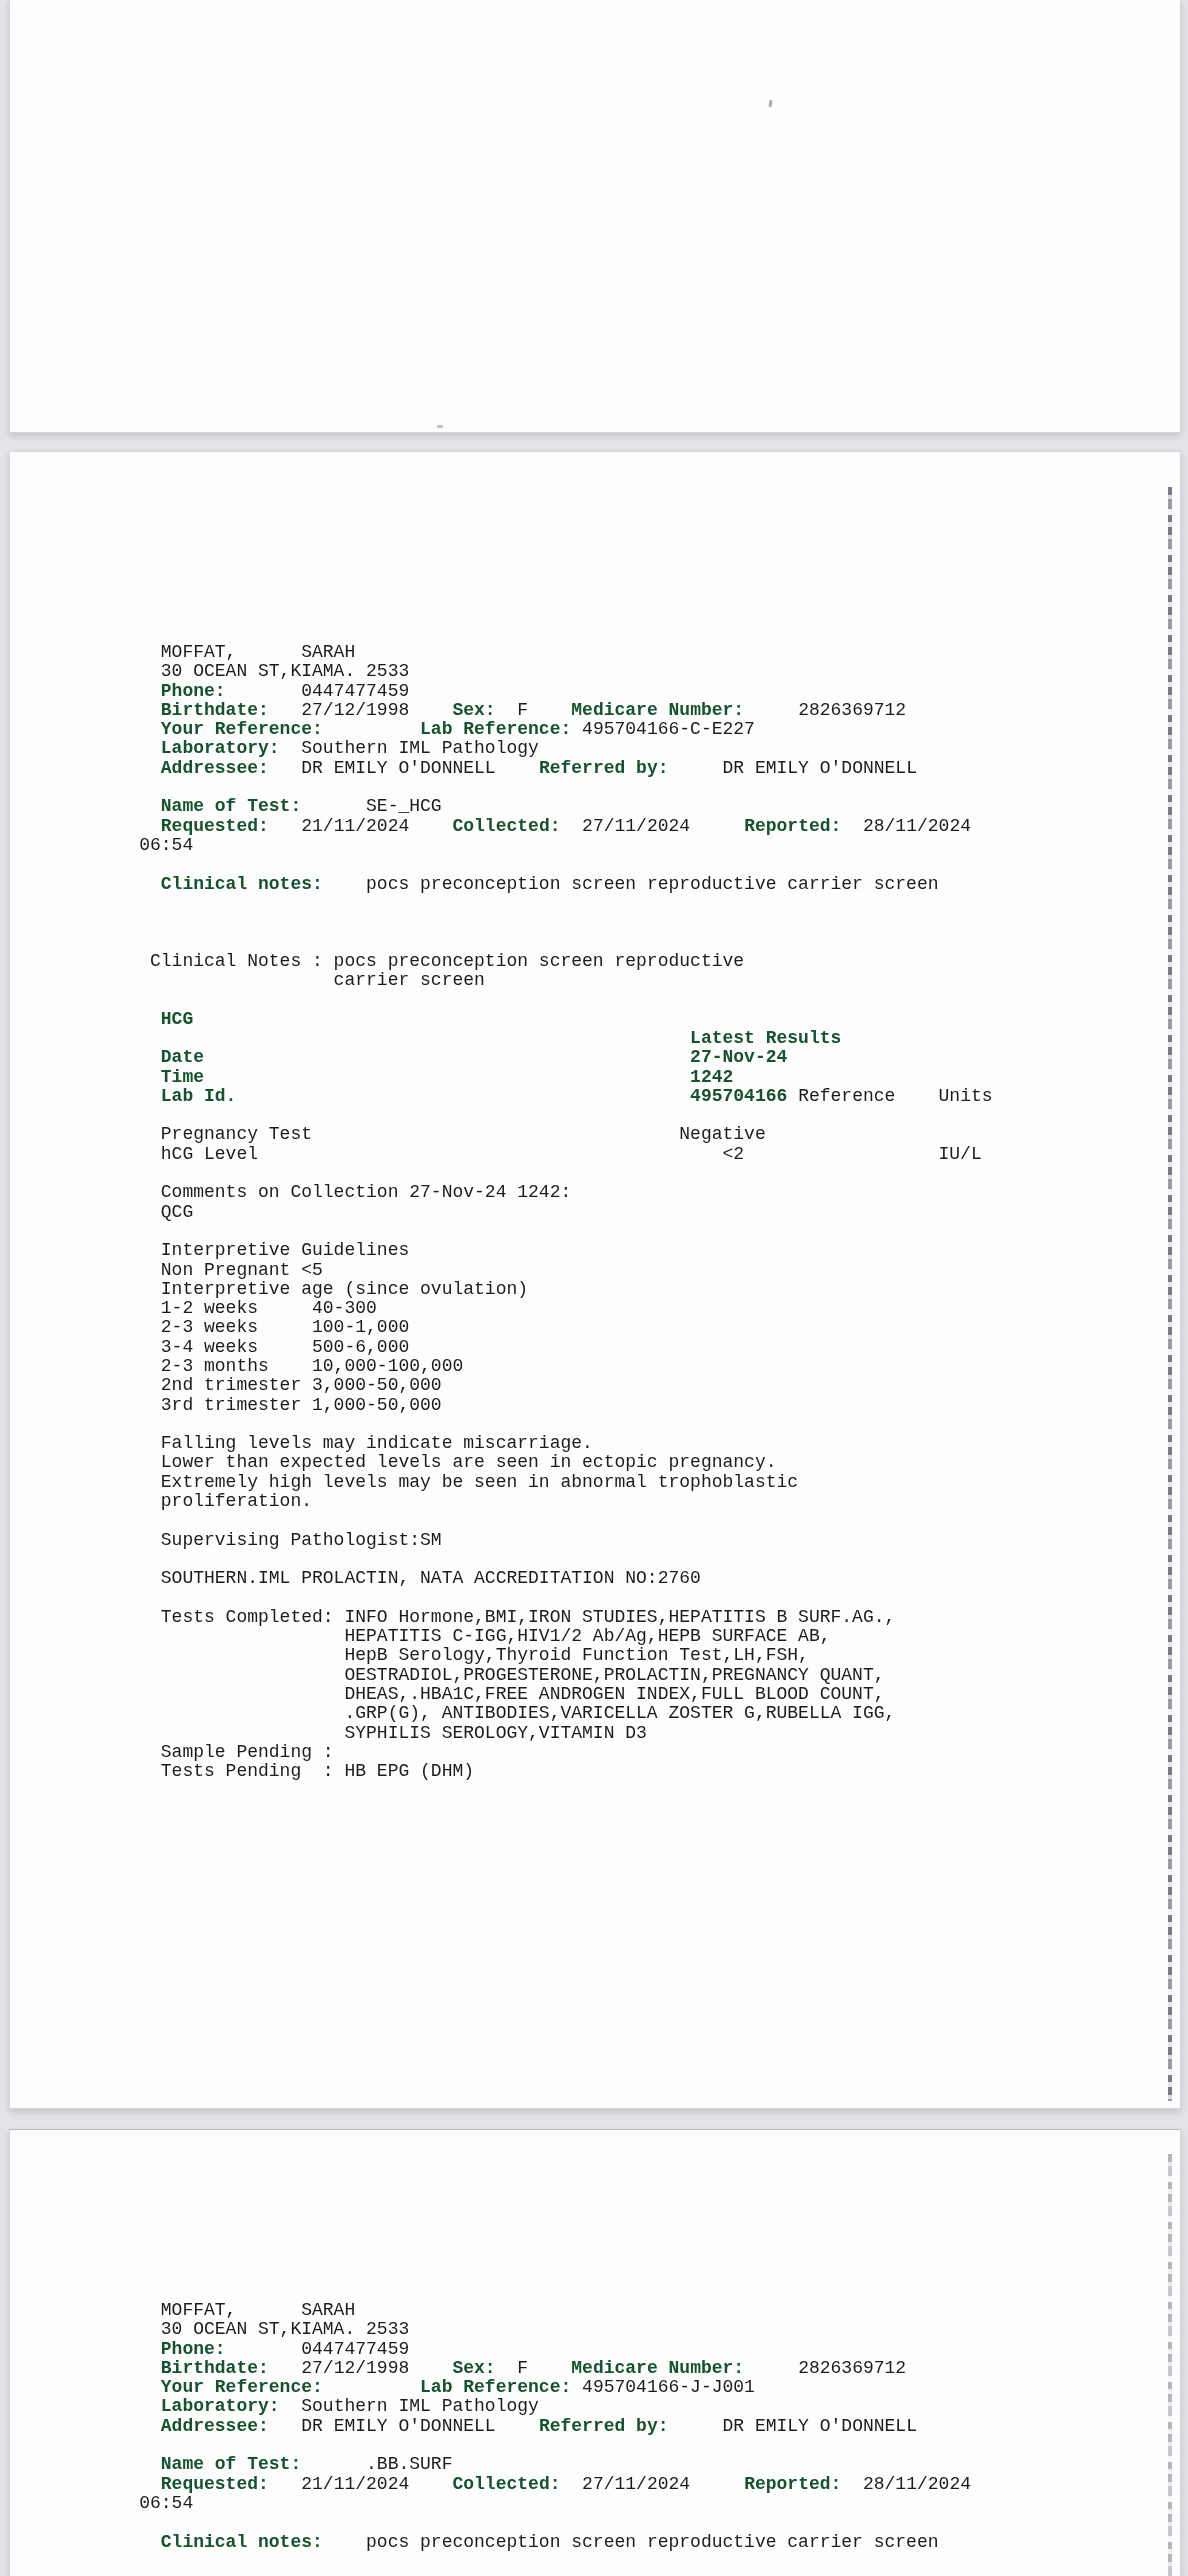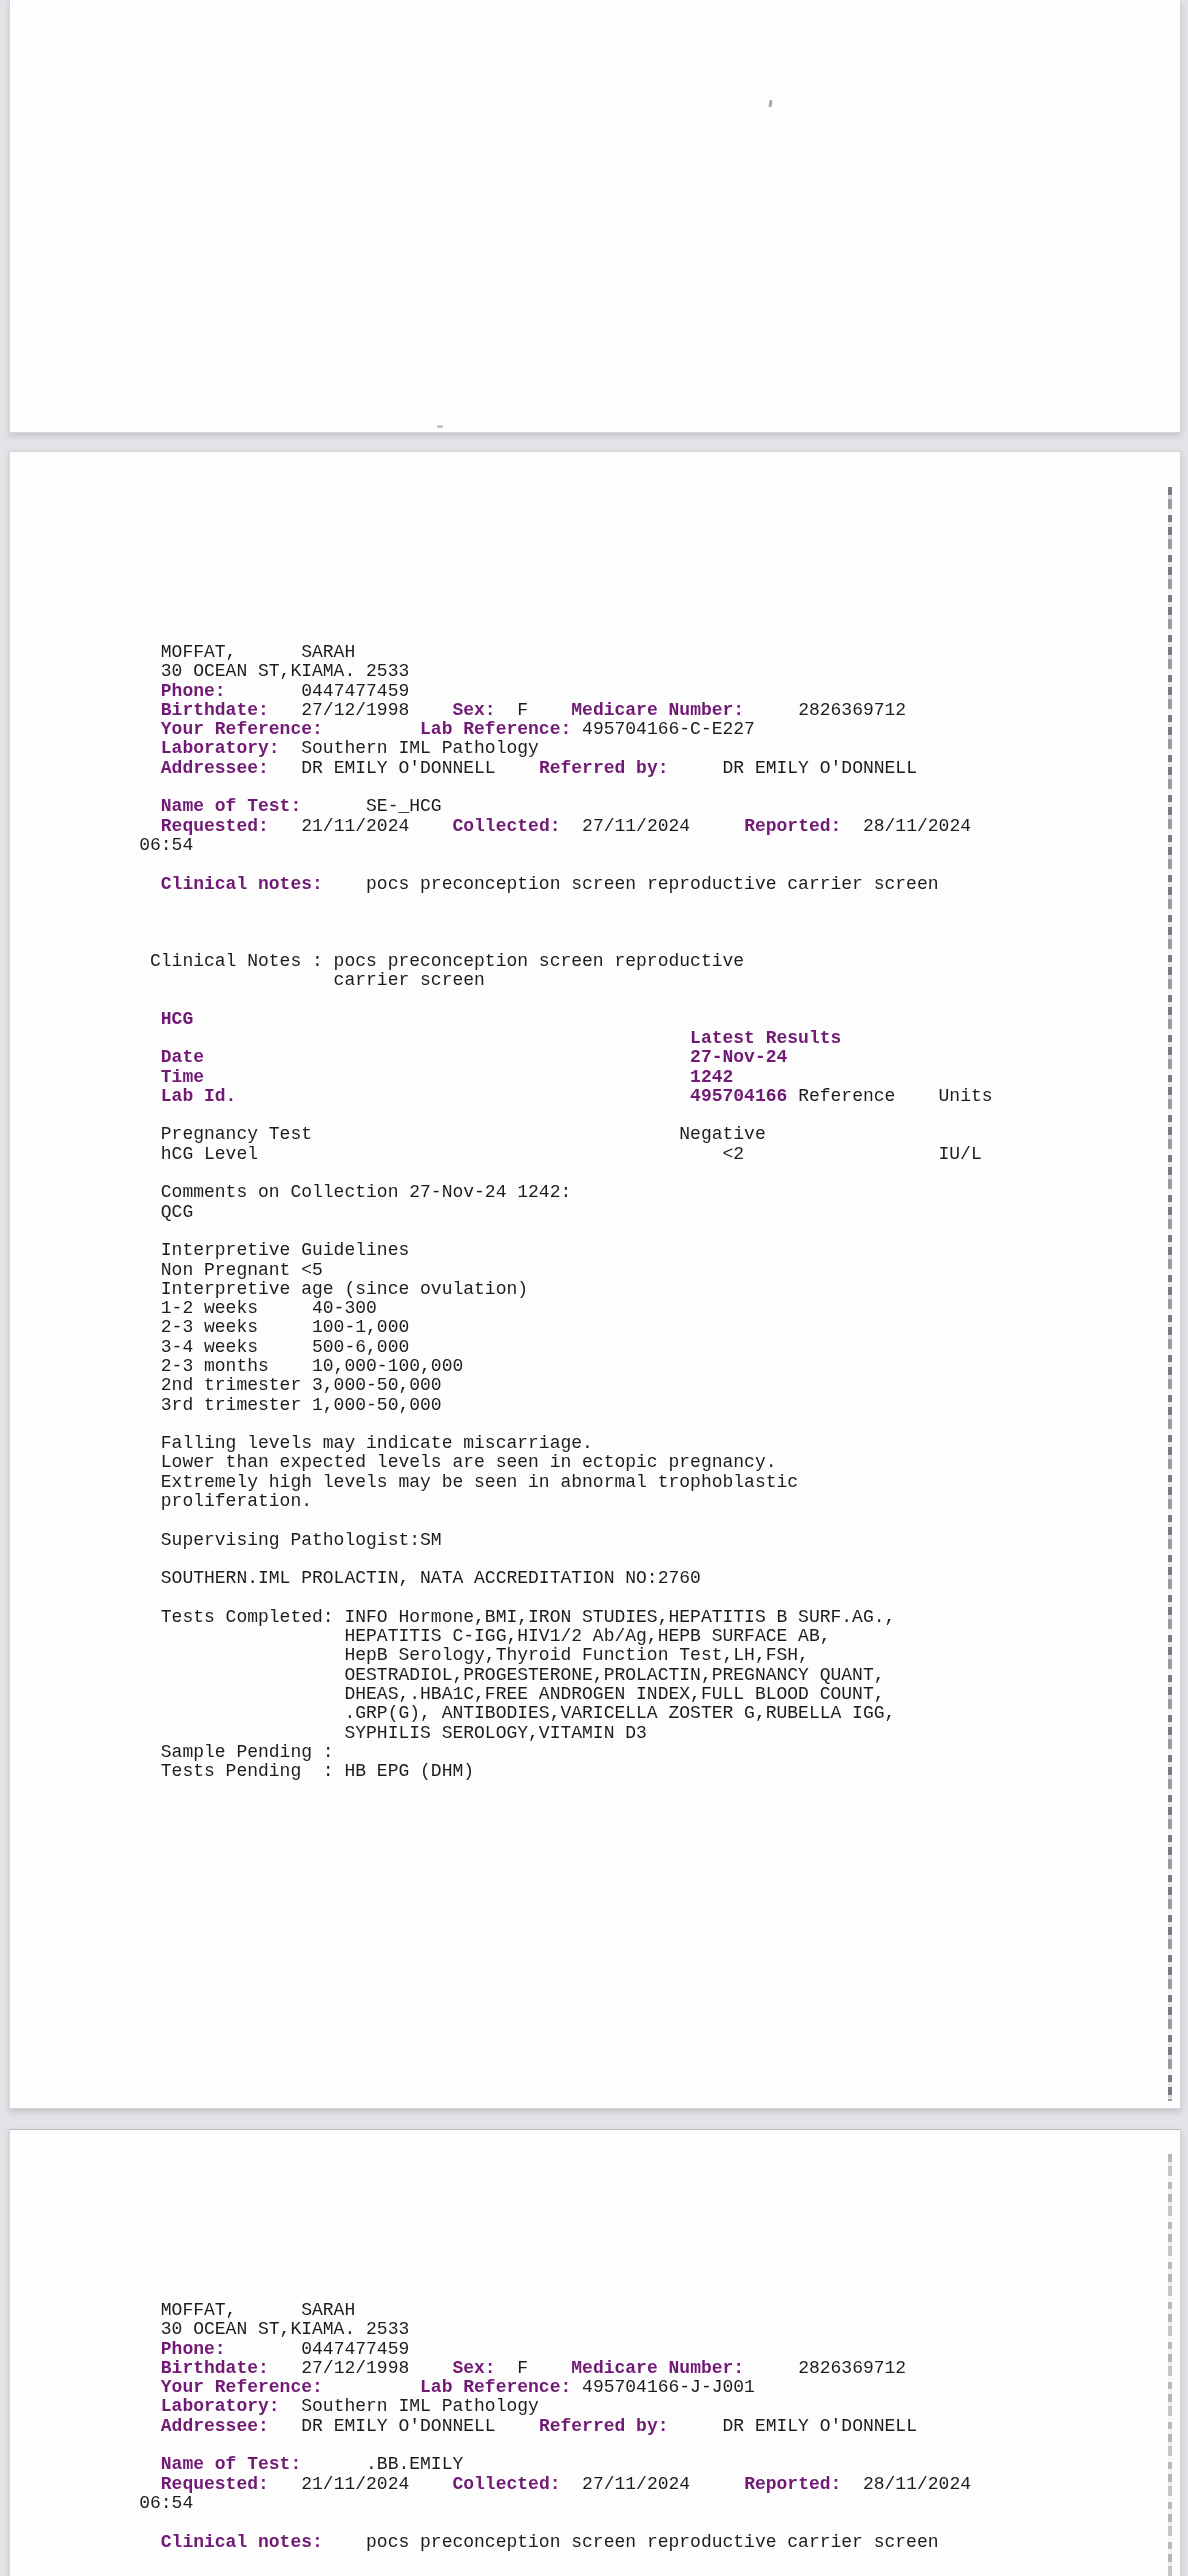--- a/index.html
+++ b/index.html
@@ -51,21 +51,21 @@
     margin-top: 48px;
   }
   .page2 .doc { left: 129px; top: 143px; }
   .page3 .doc { left: 129px; top: 123px; }
   .line {
     height: 19.3px;
     white-space: pre;
   }
   .b {
     font-weight: 700;
-    color: #701a75;
+    color: #14532d;
   }
   
   .edge-artifact {
     position: absolute;
     right: 8.3px;
     width: 3.7px;
     background-image: repeating-linear-gradient(
       to bottom,
       rgba(100, 100, 112, 0.85) 0px, rgba(100, 100, 112, 0.85) 8.3px,
       rgba(140, 140, 152, 0.30) 8.3px, rgba(140, 140, 152, 0.30) 12px,
@@ -174,21 +174,21 @@
   <div class="page page3">
     <div class="doc">
         <div class="line"><span>  MOFFAT,      SARAH</span></div>
         <div class="line"><span>  30 OCEAN ST,KIAMA. 2533</span></div>
         <div class="line"><span>  </span><span class="b">Phone:</span><span>       0447477459</span></div>
         <div class="line"><span>  </span><span class="b">Birthdate:</span><span>   27/12/1998    </span><span class="b">Sex:</span><span>  F    </span><span class="b">Medicare Number:</span><span>     2826369712</span></div>
         <div class="line"><span>  </span><span class="b">Your Reference:</span><span>         </span><span class="b">Lab Reference:</span><span> 495704166-J-J001</span></div>
         <div class="line"><span>  </span><span class="b">Laboratory:</span><span>  Southern IML Pathology</span></div>
         <div class="line"><span>  </span><span class="b">Addressee:</span><span>   DR EMILY O'DONNELL    </span><span class="b">Referred by:</span><span>     DR EMILY O'DONNELL</span></div>
         <div class="line"><span></span></div>
-        <div class="line"><span>  </span><span class="b">Name of Test:</span><span>      .BB.EMILY</span></div>
+        <div class="line"><span>  </span><span class="b">Name of Test:</span><span>      .BB.SURF</span></div>
         <div class="line"><span>  </span><span class="b">Requested:</span><span>   21/11/2024    </span><span class="b">Collected:</span><span>  27/11/2024     </span><span class="b">Reported:</span><span>  28/11/2024</span></div>
         <div class="line"><span>06:54</span></div>
         <div class="line"><span></span></div>
         <div class="line"><span>  </span><span class="b">Clinical notes:</span><span>    pocs preconception screen reproductive carrier screen</span></div>
         <div class="line"><span></span></div>
         <div class="line"><span></span></div>
         <div class="line"><span></span></div>
         <div class="line"><span> Clinical Notes : pocs preconception screen reproductive</span></div>
       </div>
     <div class="edge-artifact"></div>

